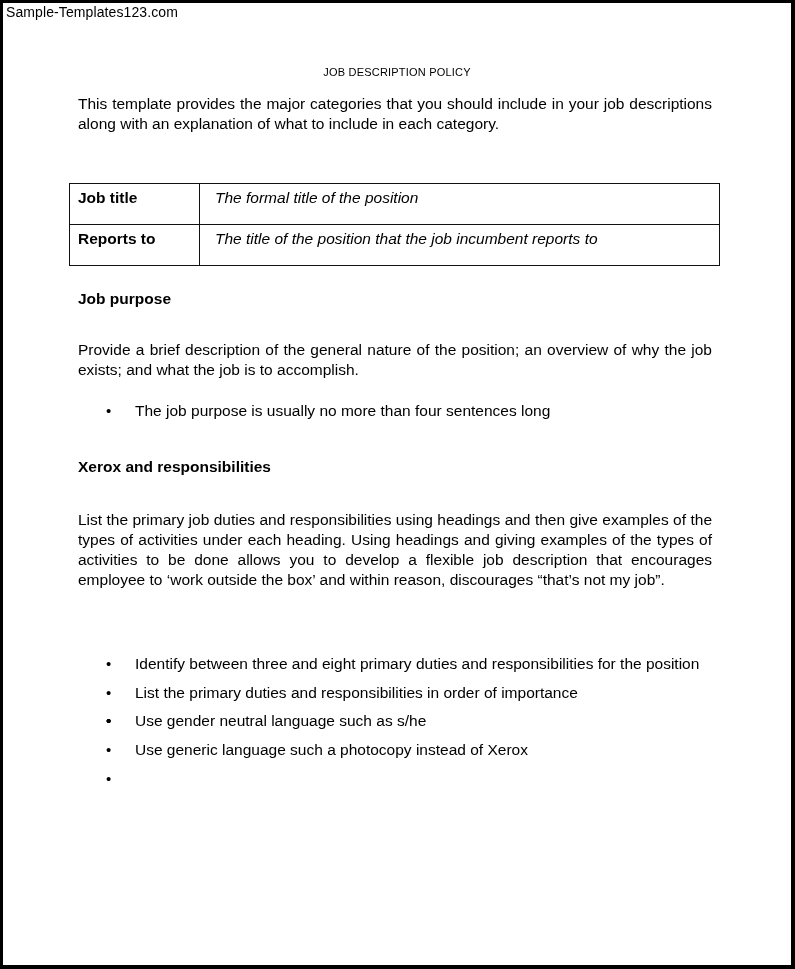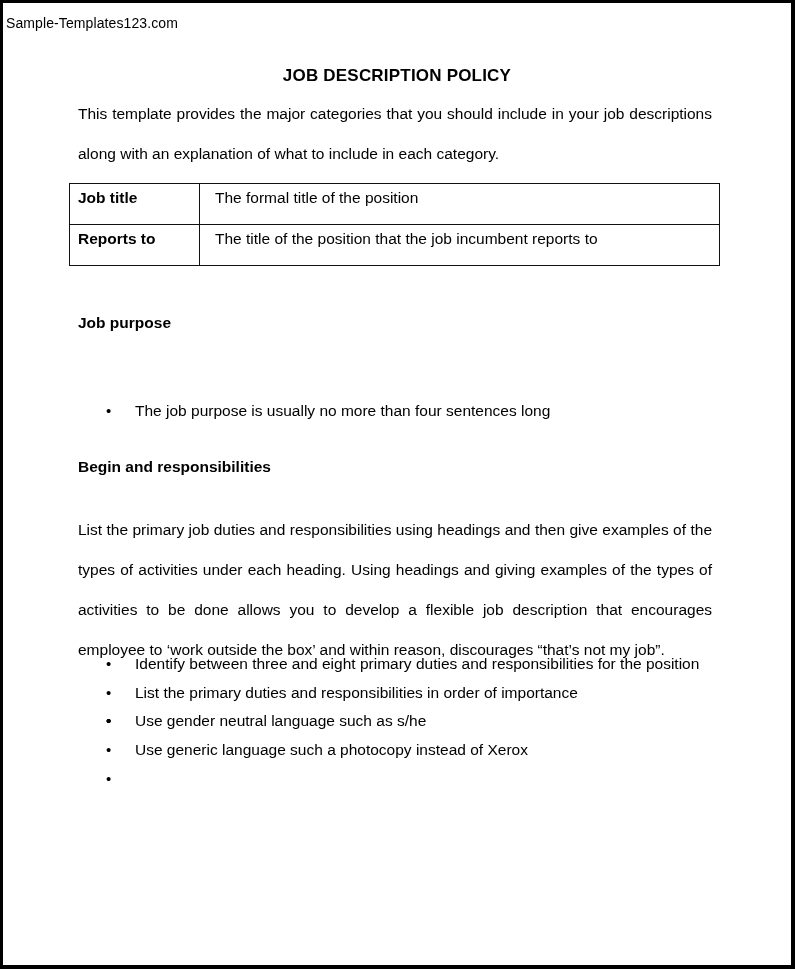--- a/index.html
+++ b/index.html
@@ -5,43 +5,43 @@
   html, body { margin: 0; padding: 0; }
   body {
     width: 795px; height: 969px; background: #000; position: relative; overflow: hidden;
     font-family: "Liberation Sans", sans-serif; color: #000;
   }
   .page {
     position: absolute; left: 3px; top: 3px; width: 788px; height: 962px;
     background: #fff; overflow: hidden;
   }
   .site-label {
-    position: absolute; left: 3px; top: 12px; font-size: 14px; letter-spacing: 0.1px;
+    position: absolute; left: 3px; top: 1px; font-size: 14px; letter-spacing: 0.1px;
   }
   .title {
     position: absolute; left: 0; width: 788px; top: 63px; text-align: center;
-    font-weight: bold; font-size: 17px; letter-spacing: 0.2px;
+    font-weight: normal; font-size: 11px; letter-spacing: 0.2px;
   }
   .para {
     position: absolute; left: 75px; width: 634px; font-size: 15.5px;
-    line-height: 40px; text-align: justify;
+    line-height: 20px; text-align: justify;
   }
   .para.last-left { text-align-last: left; }
   .heading {
     position: absolute; left: 75px; font-weight: bold; font-size: 15.5px;
   }
   table.info {
     position: absolute; left: 66px; top: 180px; width: 651px; border-collapse: collapse;
     font-size: 15.5px;
   }
   table.info td {
     border: 1.5px solid #111; height: 35px; vertical-align: top; padding: 5px 8px 0 8px;
   }
   table.info td.label { width: 113px; font-weight: bold; }
-  table.info td.value { padding-left: 15px; }
+  table.info td.value { font-style: italic; padding-left: 15px; }
   ul.bullets {
     position: absolute; left: 75px; width: 634px; margin: 0; padding: 0; list-style: none;
     font-size: 15.5px; line-height: 28.7px;
   }
   ul.bullets li {
     position: relative; padding-left: 57px; text-align: justify;
   }
   ul.bullets li .dot {
     position: absolute; left: 28px; top: 0; font-size: 15px;
   }
@@ -62,31 +62,32 @@
       <td class="label">Job title</td>
       <td class="value">The formal title of the position</td>
     </tr>
     <tr>
       <td class="label">Reports to</td>
       <td class="value">The title of the position that the job incumbent reports to</td>
     </tr>
   </tbody>
     </table>
 
-  <div class="heading" style="top:287px;margin-top:24px;">Job purpose</div>
+  <div class="heading" style="top:287px;">Job purpose</div>
 
+  <div class="para last-left" style="top:337px;">Provide a brief description of the general nature of the position; an overview of why the job exists; and what the job is to accomplish.</div>
 
   <ul class="bullets" style="top:394px;">
     <li>
       <span class="dot">•</span>
       <span>The job purpose is usually no more than four sentences long</span>
     </li>
   </ul>
 
-  <div class="heading" style="top:455px;">Begin and responsibilities</div>
+  <div class="heading" style="top:455px;">Xerox and responsibilities</div>
 
   <div class="para last-left" style="top:507px;">List the primary job duties and responsibilities using headings and then give examples of the types of activities under each heading. Using headings and giving examples of the types of activities to be done allows you to develop a flexible job description that encourages employee to ‘work outside the box’ and within reason, discourages “that’s not my job”.</div>
 
   <ul class="bullets" style="top:647px;">
     <li>
       <span class="dot">•</span>
       <span>Identify between three and eight primary duties and responsibilities for the position</span>
     </li>
     <li>
       <span class="dot">•</span>

